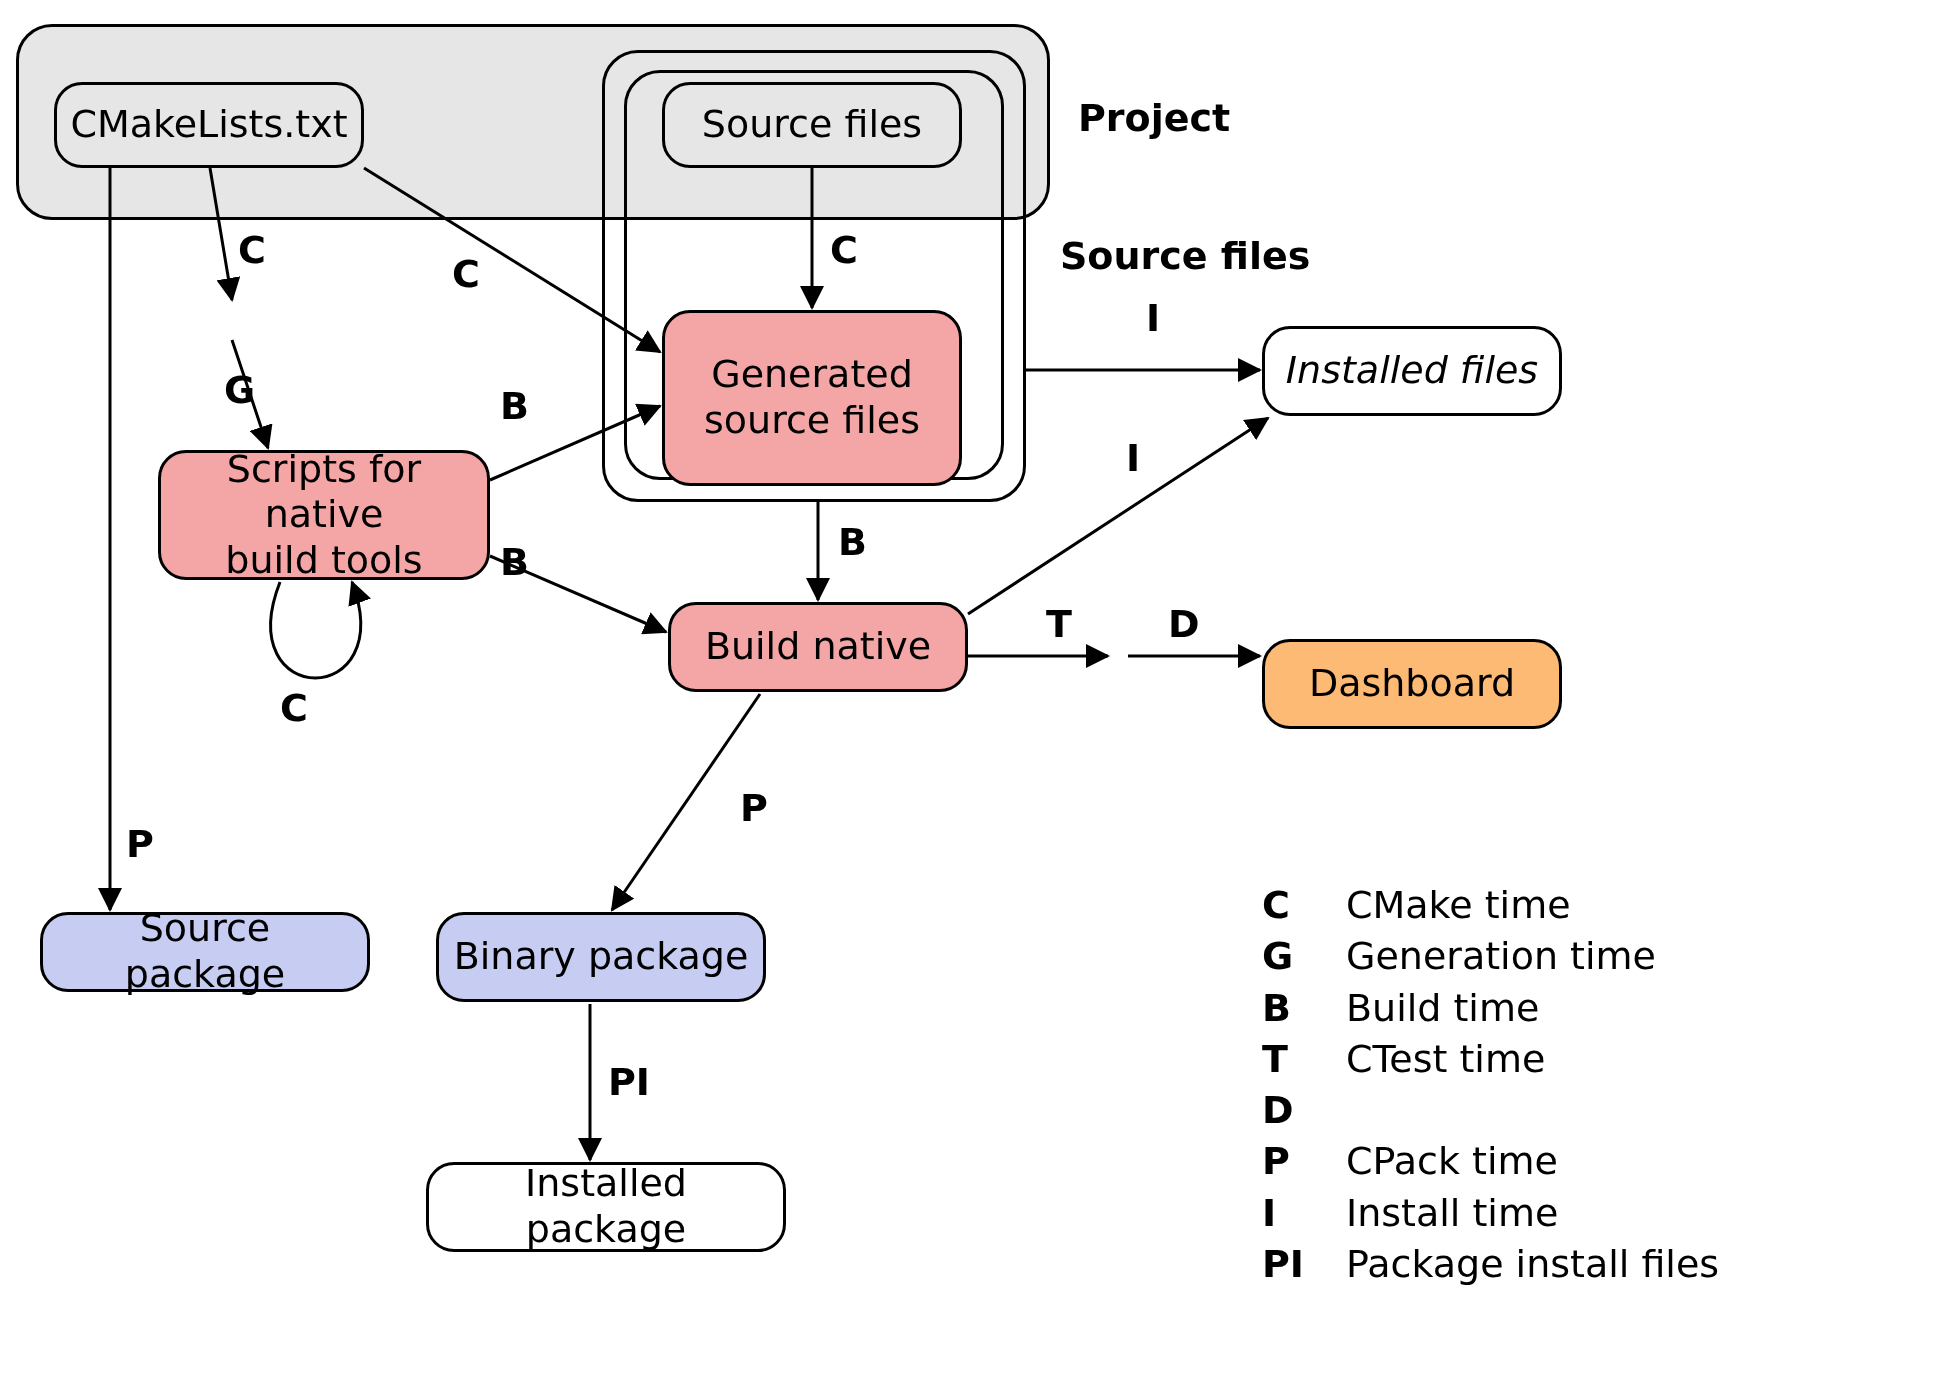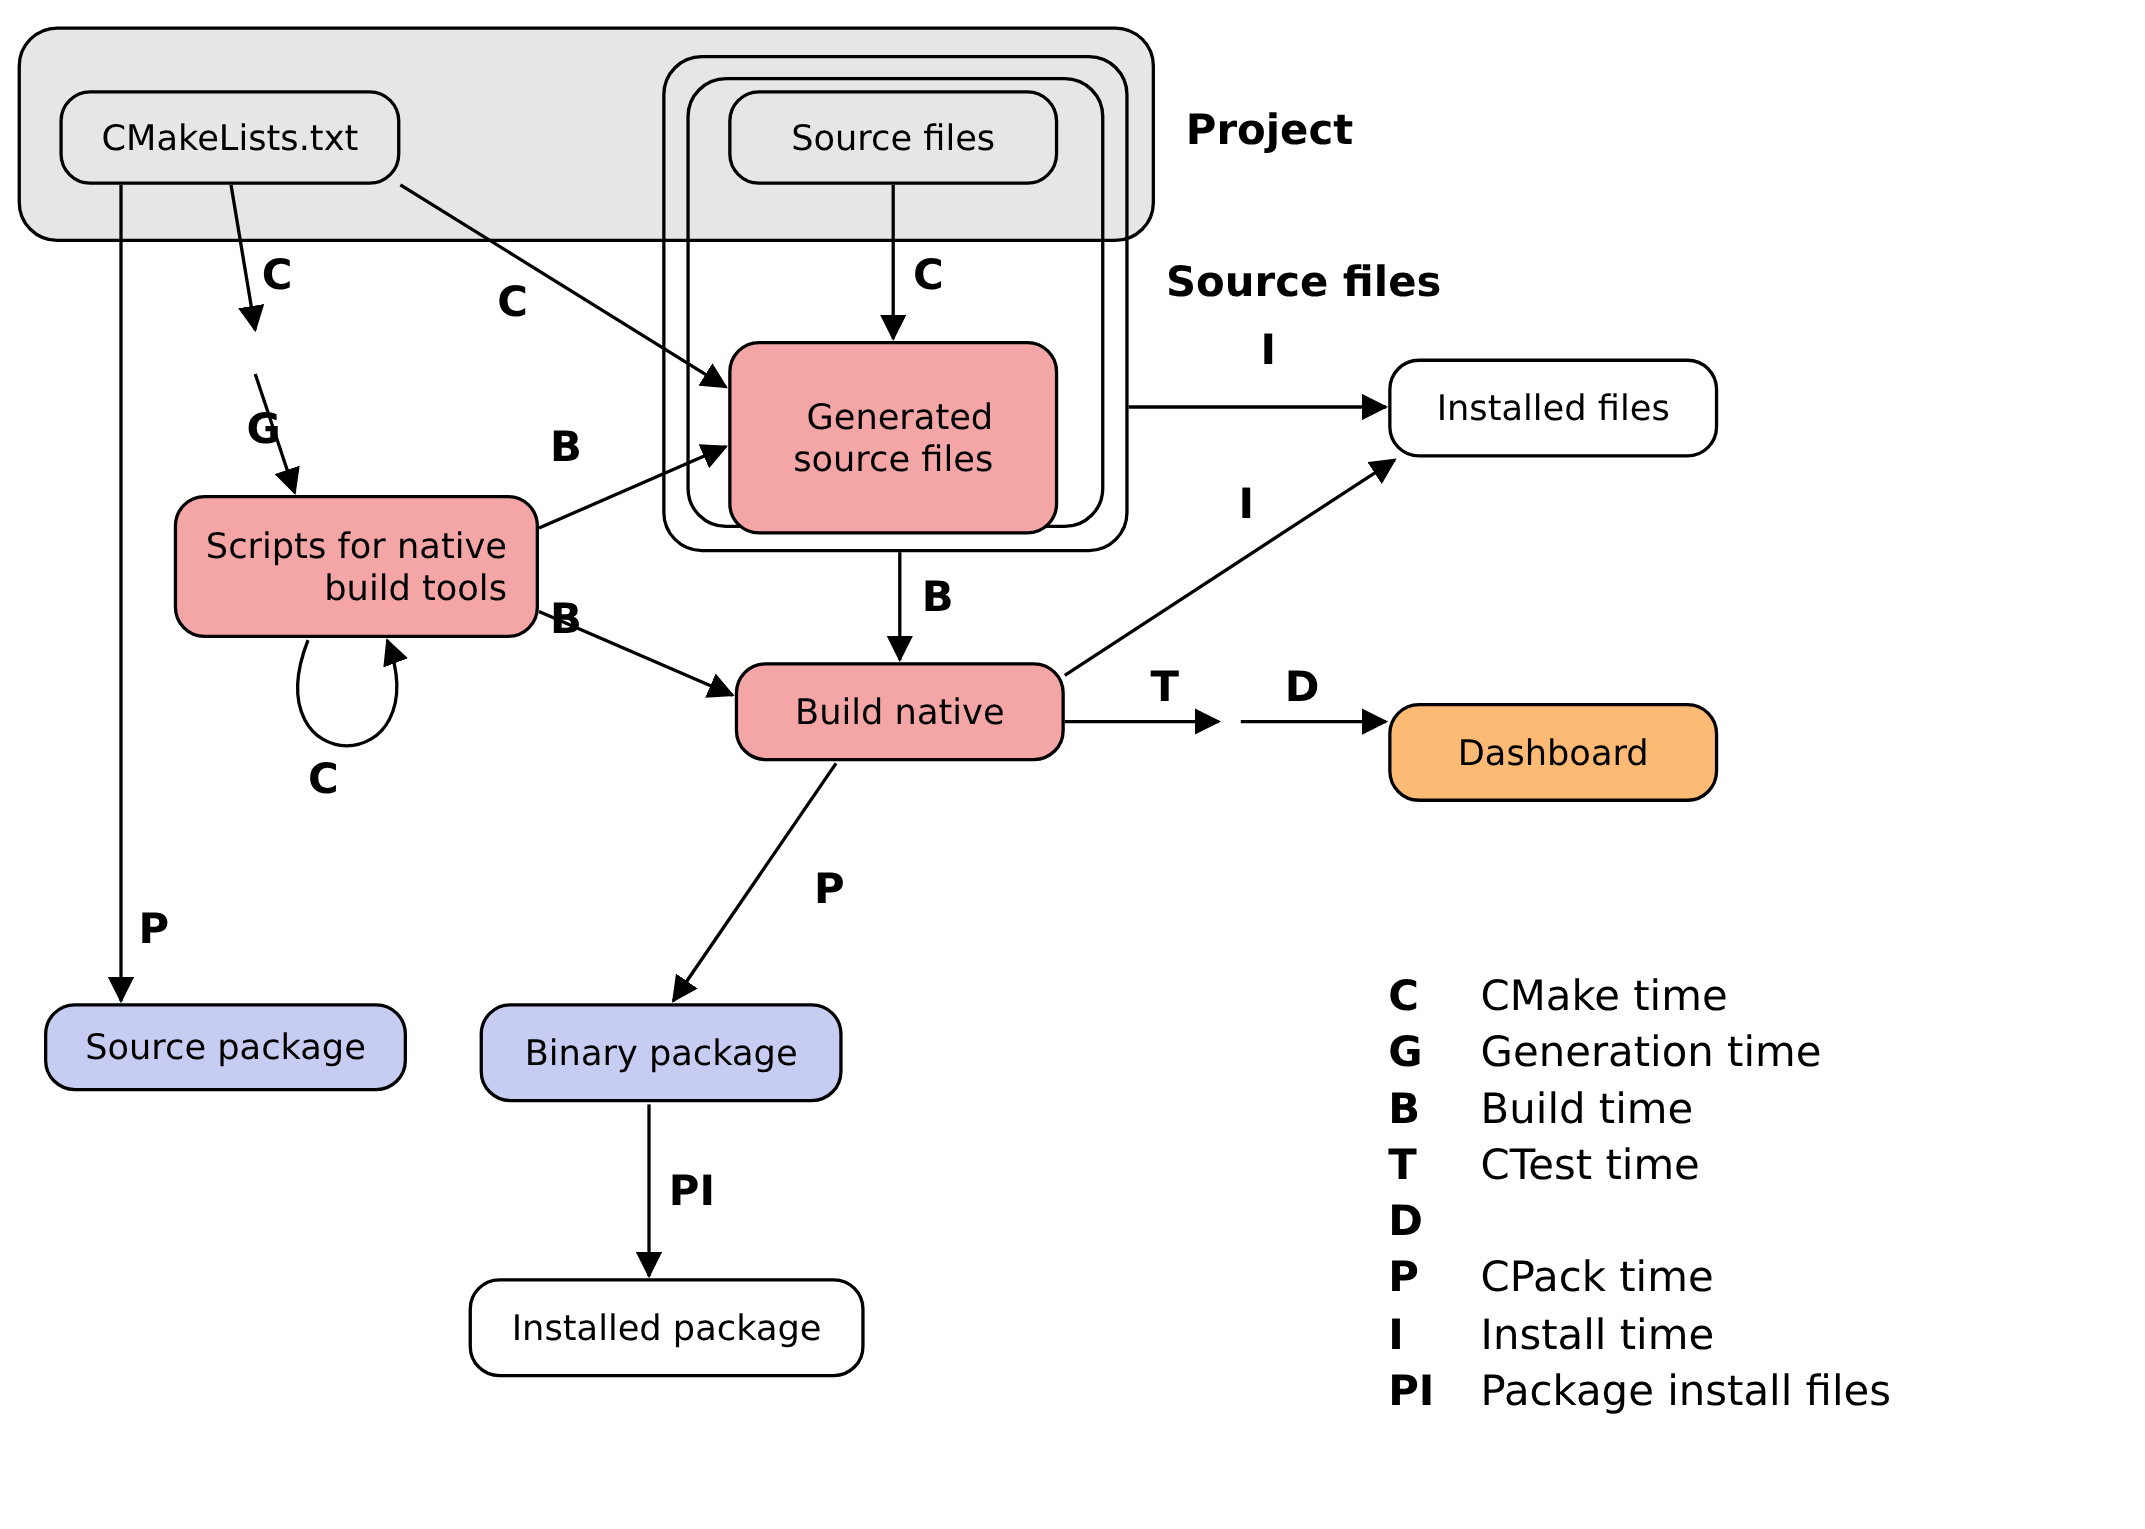--- a/index.html
+++ b/index.html
@@ -13,25 +13,25 @@
   .canvas {
     position: relative;
     width: 1950px;
     height: 1390px;
   }
   .node {
     position: absolute;
     display: flex;
     align-items: center;
     justify-content: center;
-    text-align: right;
+    text-align: center;
     border: 3px solid #000;
     border-radius: 28px;
     box-sizing: border-box;
-    font-size: 32px;
+    font-size: 38px;
     line-height: 1.2;
     padding: 6px 14px;
     background: #ffffff;
   }
   .grey  { background: #e6e6e6; }
   .pink  { background: #f4a6a6; }
   .lav   { background: #c7cdf2; }
   .green { background: #fdba74; margin-top: 27px; }
   .group {
     position: absolute;
@@ -81,21 +81,21 @@
   <div class="node grey" style="left:662px; top:82px; width:300px; height:86px;">Source files</div>
 
   <div class="node pink" style="left:662px; top:310px; width:300px; height:176px; white-space:pre-line;">Generated
 source files</div>
 
   <div class="node pink" style="left:158px; top:450px; width:332px; height:130px; white-space:pre-line;">Scripts for native
 build tools</div>
 
   <div class="node pink" style="left:668px; top:602px; width:300px; height:90px;">Build native</div>
 
-  <div class="node" style="left:1262px; top:326px; width:300px; height:90px;">Installed files</div>
+  <div class="node" style="left:1262px; top:326px; width:300px; height:90px;font-style:italic;">Installed files</div>
 
   <div class="node green" style="left:1262px; top:612px; width:300px; height:90px;">Dashboard</div>
 
   <div class="node lav" style="left:40px; top:912px; width:330px; height:80px;">Source package</div>
 
   <div class="node lav" style="left:436px; top:912px; width:330px; height:90px;">Binary package</div>
 
   <div class="node" style="left:426px; top:1162px; width:360px; height:90px;">Installed package</div>
 
   <div class="label-bold" style="left:1078px; top:96px;">Project</div>

